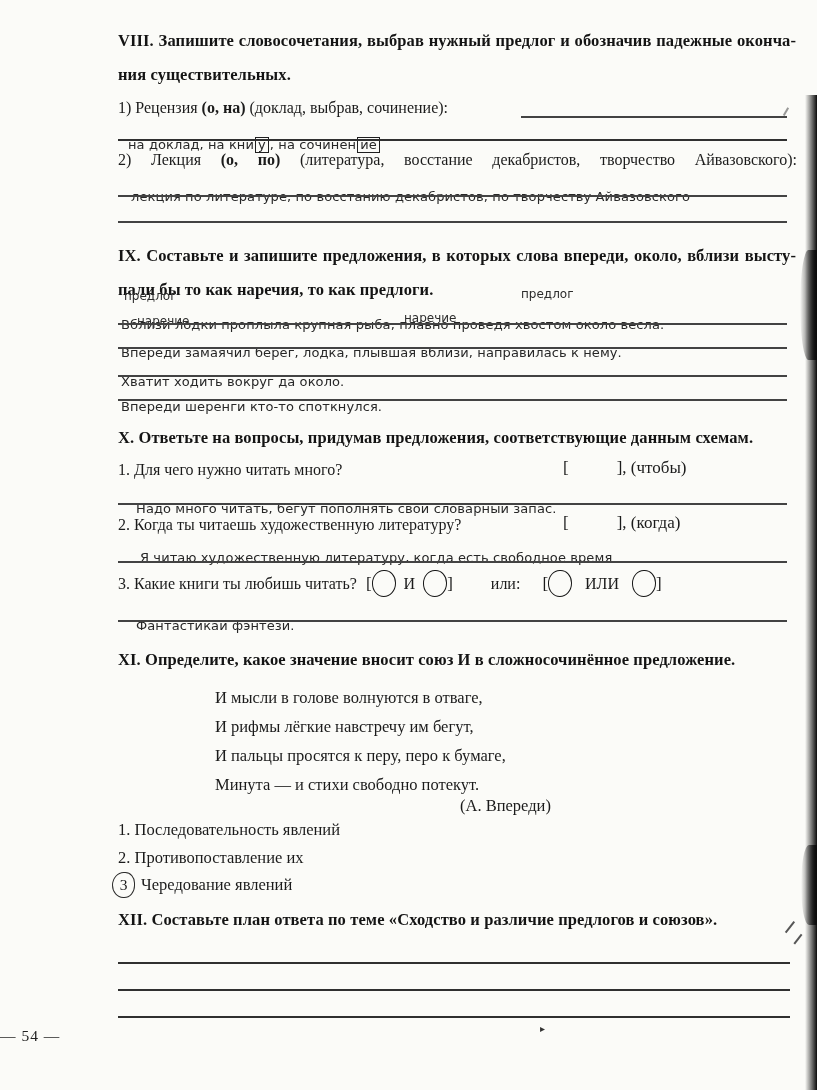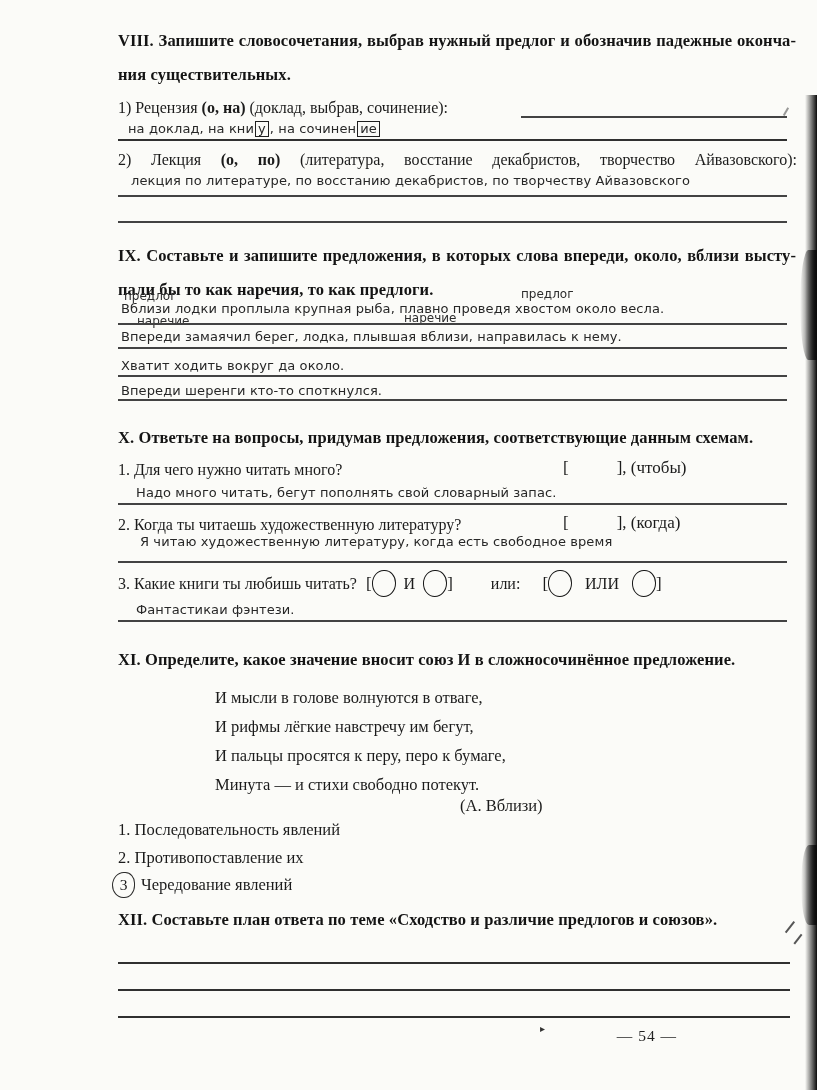--- a/index.html
+++ b/index.html
@@ -5,21 +5,21 @@
   html,body{margin:0;padding:0;background:#e8e8e6;}
   .page{
     position:relative;width:817px;height:1090px;background:#fbfbf8;
     font-family:"Liberation Serif",serif;color:#1b1b1b;overflow:hidden;
   }
   .abs{position:absolute;}
   .h{font-weight:bold;font-size:16.5px;line-height:1.2;letter-spacing:0.1px;color:#141414;}
   .stretch{text-align:justify;text-align-last:justify;}
   .pt{font-size:16px;}
   .b{font-weight:bold;}
-  .hw{font-family:"DejaVu Sans",sans-serif;font-size:13px;color:#272727;letter-spacing:0.1px;white-space:nowrap;}
+  .hw{font-family:"DejaVu Sans",sans-serif;font-size:13px;color:#272727;letter-spacing:0.1px;white-space:nowrap;margin-top:16px;}
   .hw-label{font-family:"DejaVu Sans",sans-serif;font-size:12px;color:#2c2c2c;}
   .rule{height:0;border-bottom:2px solid #434343;}
   .rule.dark{border-bottom-color:#303030;}
   .box-end{display:inline-block;border:1.5px solid #1f1f1f;padding:0 2px;margin:0 1px;line-height:1.1;}
   .scheme{font-size:17px;display:flex;align-items:center;}
   .gap48{display:inline-block;width:48px;}
   .circ{display:inline-block;width:22px;height:25px;border:1.8px solid #161616;border-radius:50% 48% 52% 50%;background:transparent;}
   .q3row{display:flex;align-items:center;font-size:16px;white-space:nowrap;text-align:right;}
   .poem-line{font-size:16.5px;line-height:29px;white-space:nowrap;}
   .opt{font-size:16.5px;white-space:nowrap;}
@@ -112,41 +112,41 @@
   <div class="abs rule" style="top:620px;left:118px;width:669px;"></div>
 
   <div class="abs h" style="top:650px;left:118px;">XI. Определите, какое значение вносит союз И в сложносочинённое предложение.</div>
 
   <div class="abs" style="top:683px;left:215px;">
     <div class="poem-line">И мысли в голове волнуются в отваге,</div>
     <div class="poem-line">И рифмы лёгкие навстречу им бегут,</div>
     <div class="poem-line">И пальцы просятся к перу, перо к бумаге,</div>
     <div class="poem-line">Минута — и стихи свободно потекут.</div>
   </div>
-  <div class="abs poem-line" style="top:791px;left:460px;">(А. Вблизи)</div>
+  <div class="abs poem-line" style="top:791px;left:460px;">(А. Впереди)</div>
 
   <div class="abs opt" style="top:820px;left:118px;">
     <span>1.</span>
     <span>Последовательность явлений</span>
   </div>
   <div class="abs opt" style="top:848px;left:118px;">
     <span>2.</span>
     <span>Противопоставление их</span>
   </div>
   <div class="abs opt" style="top:872px;left:112px;display:flex;align-items:center;">
     <span class="num-circ">3</span>
     <span>Чередование явлений</span>
   </div>
 
   <div class="abs h" style="top:910px;left:118px;">XII. Составьте план ответа по теме «Сходство и различие предлогов и союзов».</div>
   <div class="abs rule dark" style="top:962px;left:118px;width:672px;"></div>
   <div class="abs rule dark" style="top:989px;left:118px;width:672px;"></div>
   <div class="abs rule dark" style="top:1016px;left:118px;width:672px;"></div>
 
-  <div class="abs pagenum" style="top:1027px;left:0;width:677px;text-align:right;">— 54 —</div>
+  <div class="abs pagenum" style="top:1027px;left:0;width:677px;text-align:left;">— 54 —</div>
   <div class="abs artifact" style="top:1023px;left:540px;">▸</div>
 
   <div class="binding" style="top:95px;height:995px;width:12px;"></div>
   <div class="binding" style="top:250px;height:110px;width:17px;border-radius:60% 0 0 60%;"></div>
   <div class="binding" style="top:845px;height:80px;width:16px;border-radius:60% 0 0 60%;"></div>
   <div class="scr" style="left:789px;top:920px;height:14px;transform:rotate(38deg);"></div>
   <div class="scr" style="left:797px;top:933px;height:12px;transform:rotate(38deg);"></div>
   <div class="scr" style="left:785px;top:107px;height:9px;transform:rotate(30deg);opacity:.6;"></div>
 
 </div>

